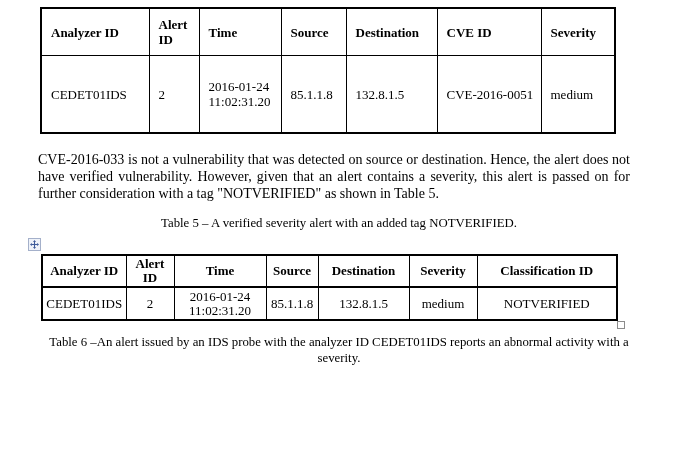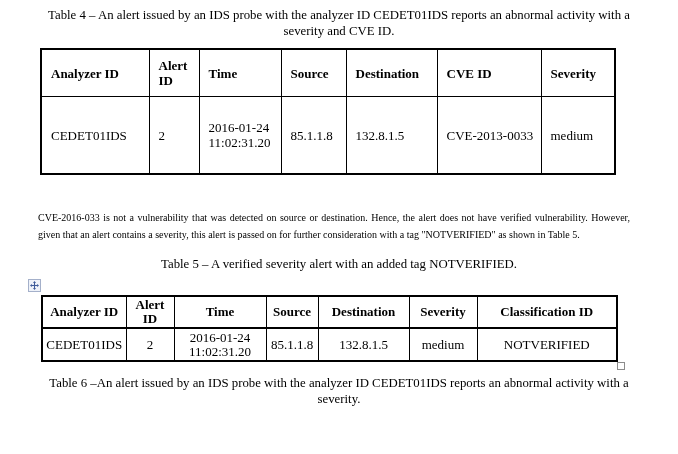--- a/index.html
+++ b/index.html
@@ -24,22 +24,22 @@
   .t4 { width:574px; margin-left:2px; border:2px solid #000; margin-top:0; }
   .t4 th, .t4 td {
     border:1px solid #000; text-align:left; vertical-align:middle;
     font-size:13px; padding:2px 5px 2px 9px; line-height:15px;
     overflow:hidden;
   }
   .t4 th { font-weight:bold; height:42px; }
   .t4 td { height:72px; }
 
   .para {
-    font-size:10px; line-height:17px; text-align:justify;
-    margin:34px 2px 0 0;
+    font-size:14px; line-height:17px; text-align:justify;
+    margin:17px 2px 0 0;
   }
   .p2 { margin-top:18px; line-height:18.5px; }
 
   .t5wrap { position:relative; margin-top:23px; margin-left:3px; width:575px; }
   .t5 { width:575px; border:2px solid #000; }
   .t5 th, .t5 td {
     border:1px solid #000; text-align:center; vertical-align:middle;
     font-size:13px; padding:1px 3px; line-height:14px; overflow:hidden;
   }
   .t5 th { font-weight:bold; height:27px; border-bottom:2px solid #000; }
@@ -58,21 +58,20 @@
     width:6px; height:6px;
     border:1px solid #8c8c8c; background:#ffffff;
     cursor:nwse-resize;
   }
 </style>
 </head>
 <body>
 
 <div class="page">
 
-  <p class="caption cap4">Table 4 – An alert issued by an IDS probe with the analyzer ID CEDET01IDS reports an abnormal activity with a severity and CVE ID.</p>
 
   <table class="t4">
     <colgroup>
       <col style="width:108px">
         <col style="width:50px">
         <col style="width:82px">
       <col style="width:65px">
         <col style="width:91px">
         <col style="width:104px">
       <col style="width:74px">
@@ -88,21 +87,21 @@
         <th>Severity</th>
       </tr>
     </thead>
     <tbody>
       <tr>
         <td>CEDET01IDS</td>
         <td>2</td>
         <td>2016-01-24 11:02:31.20</td>
         <td>85.1.1.8</td>
         <td>132.8.1.5</td>
-        <td>CVE-2013-0033</td>
+        <td>CVE-2016-0051</td>
         <td>medium</td>
       </tr>
     </tbody>
   </table>
 
   <p class="para">CVE-2016-033 is not a vulnerability that was detected on source or destination. Hence, the alert does not have verified vulnerability. However, given that an alert contains a severity, this alert is passed on for further consideration with a tag "NOTVERIFIED" as shown in Table 5.</p>
 
   <p class="caption cap5">Table 5 – A verified severity alert with an added tag NOTVERIFIED.</p>
 
   <div class="t5wrap">

